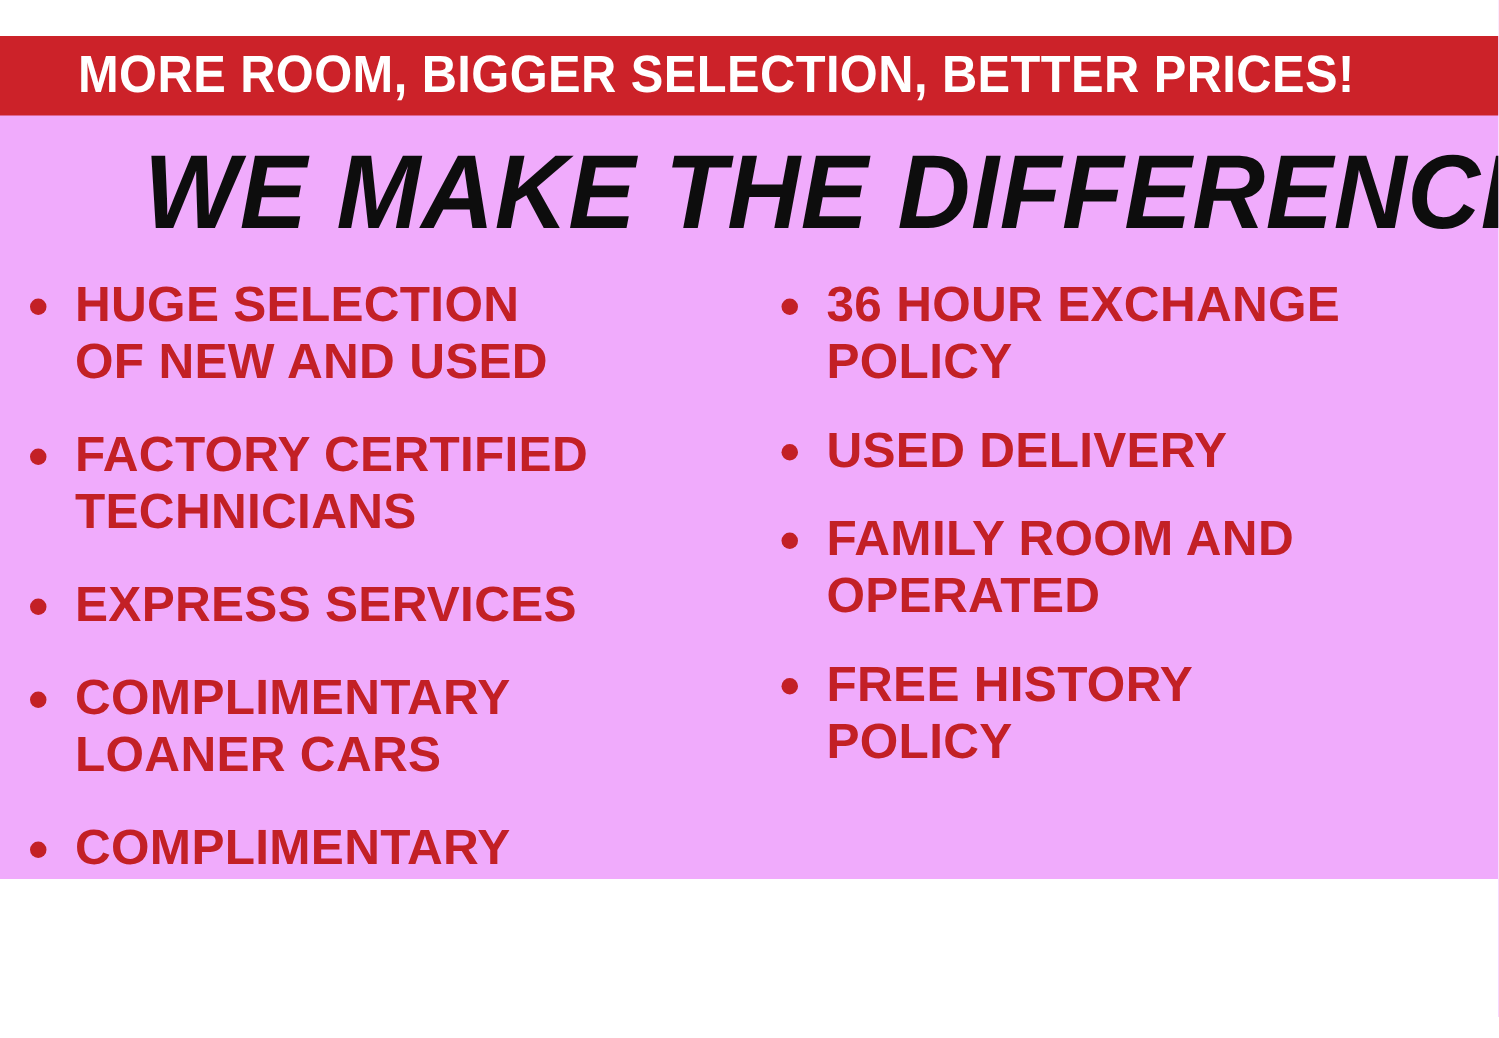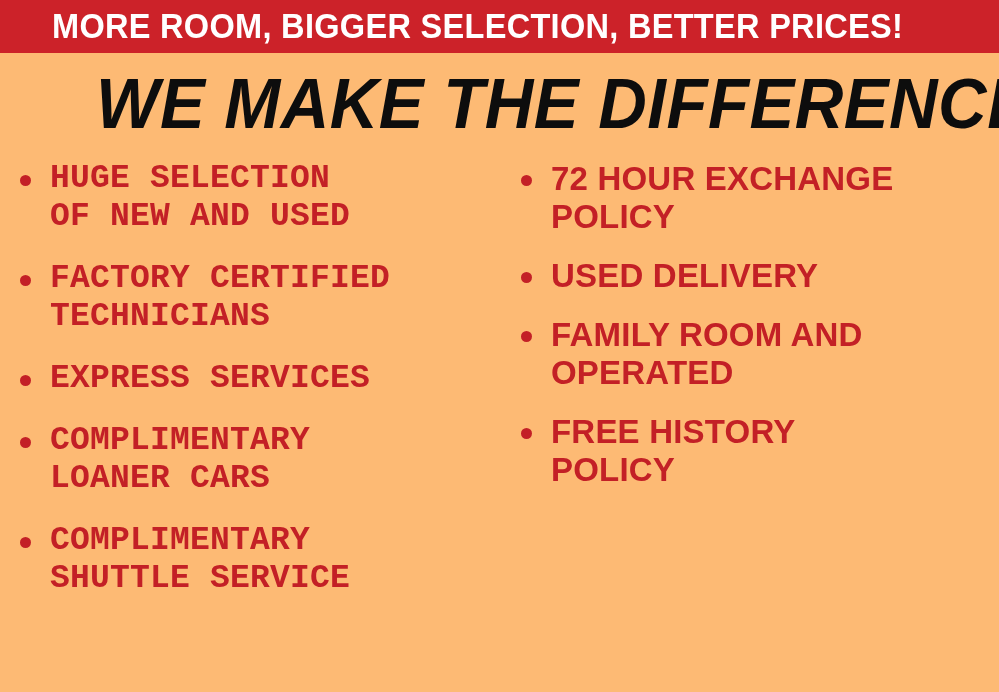--- a/index.html
+++ b/index.html
@@ -8,23 +8,24 @@
     padding: 0;
     background: #ffffff;
   }
   body {
     font-family: "Liberation Sans", sans-serif;
   }
 
   #ad {
     position: relative;
     width: 999px;
-    height: 692px;
-    background: #fdba74;
+    height: 562px;
+    background: #f0abfc;
     overflow: hidden;
+    margin-top: 24px;
   }
 
   
   .banner {
     position: absolute;
     left: 0;
     top: 0;
     width: 999px;
     height: 53px;
     background: #cc2229;
@@ -77,21 +78,21 @@
     position: relative;
     display: block;
     padding-left: 36px;
     color: #c32026;
     font-family: "Liberation Sans", sans-serif;
     font-weight: bold;
     font-size: 33px;
     line-height: 38px;
     letter-spacing: 0.2px;
   }
-  .col-left  .bullet-item { margin-bottom: 24px; font-family: Liberation Mono, monospace; }
+  .col-left  .bullet-item { margin-bottom: 24px; }
   .col-right .bullet-item { margin-bottom: 21px; }
 
   .bullet-item .dot {
     position: absolute;
     left: 6px;
     top: 15px;
     width: 11px;
     height: 11px;
     border-radius: 50%;
     background: #c32026;
@@ -142,21 +143,21 @@
       <span class="btext">COMPLIMENTARY
 SHUTTLE SERVICE</span>
     </div>
 
   </div>
 
   <div class="col col-right">
 
     <div class="bullet-item">
       <span class="dot"></span>
-      <span class="btext">72 HOUR EXCHANGE
+      <span class="btext">36 HOUR EXCHANGE
 POLICY</span>
     </div>
 
     <div class="bullet-item">
       <span class="dot"></span>
       <span class="btext">USED DELIVERY</span>
     </div>
 
 
 

